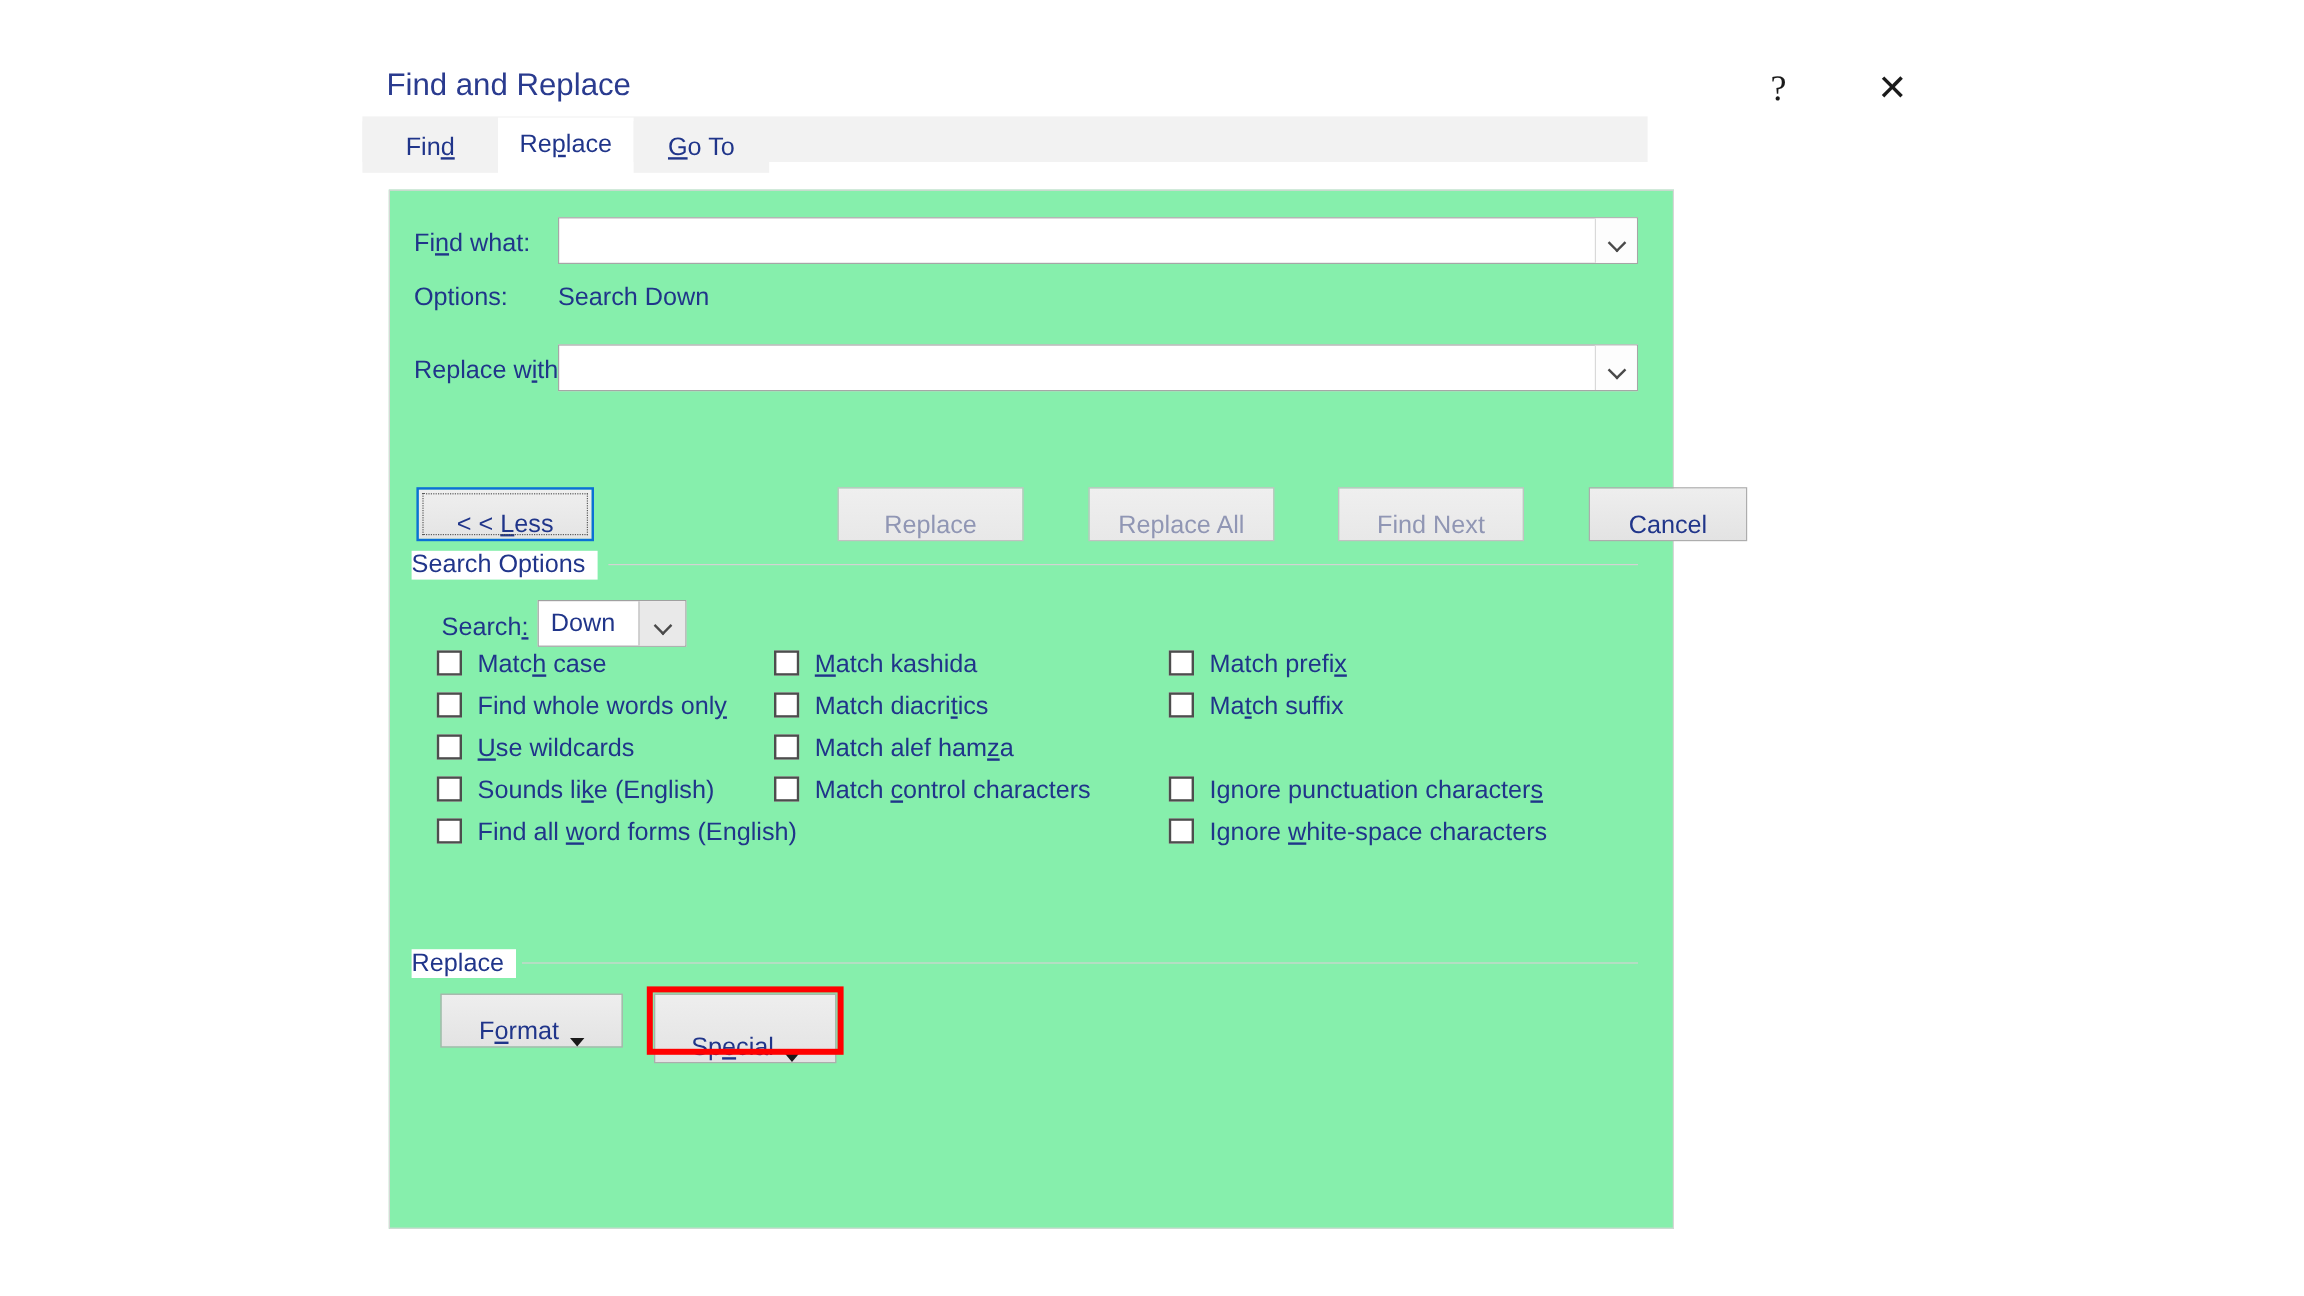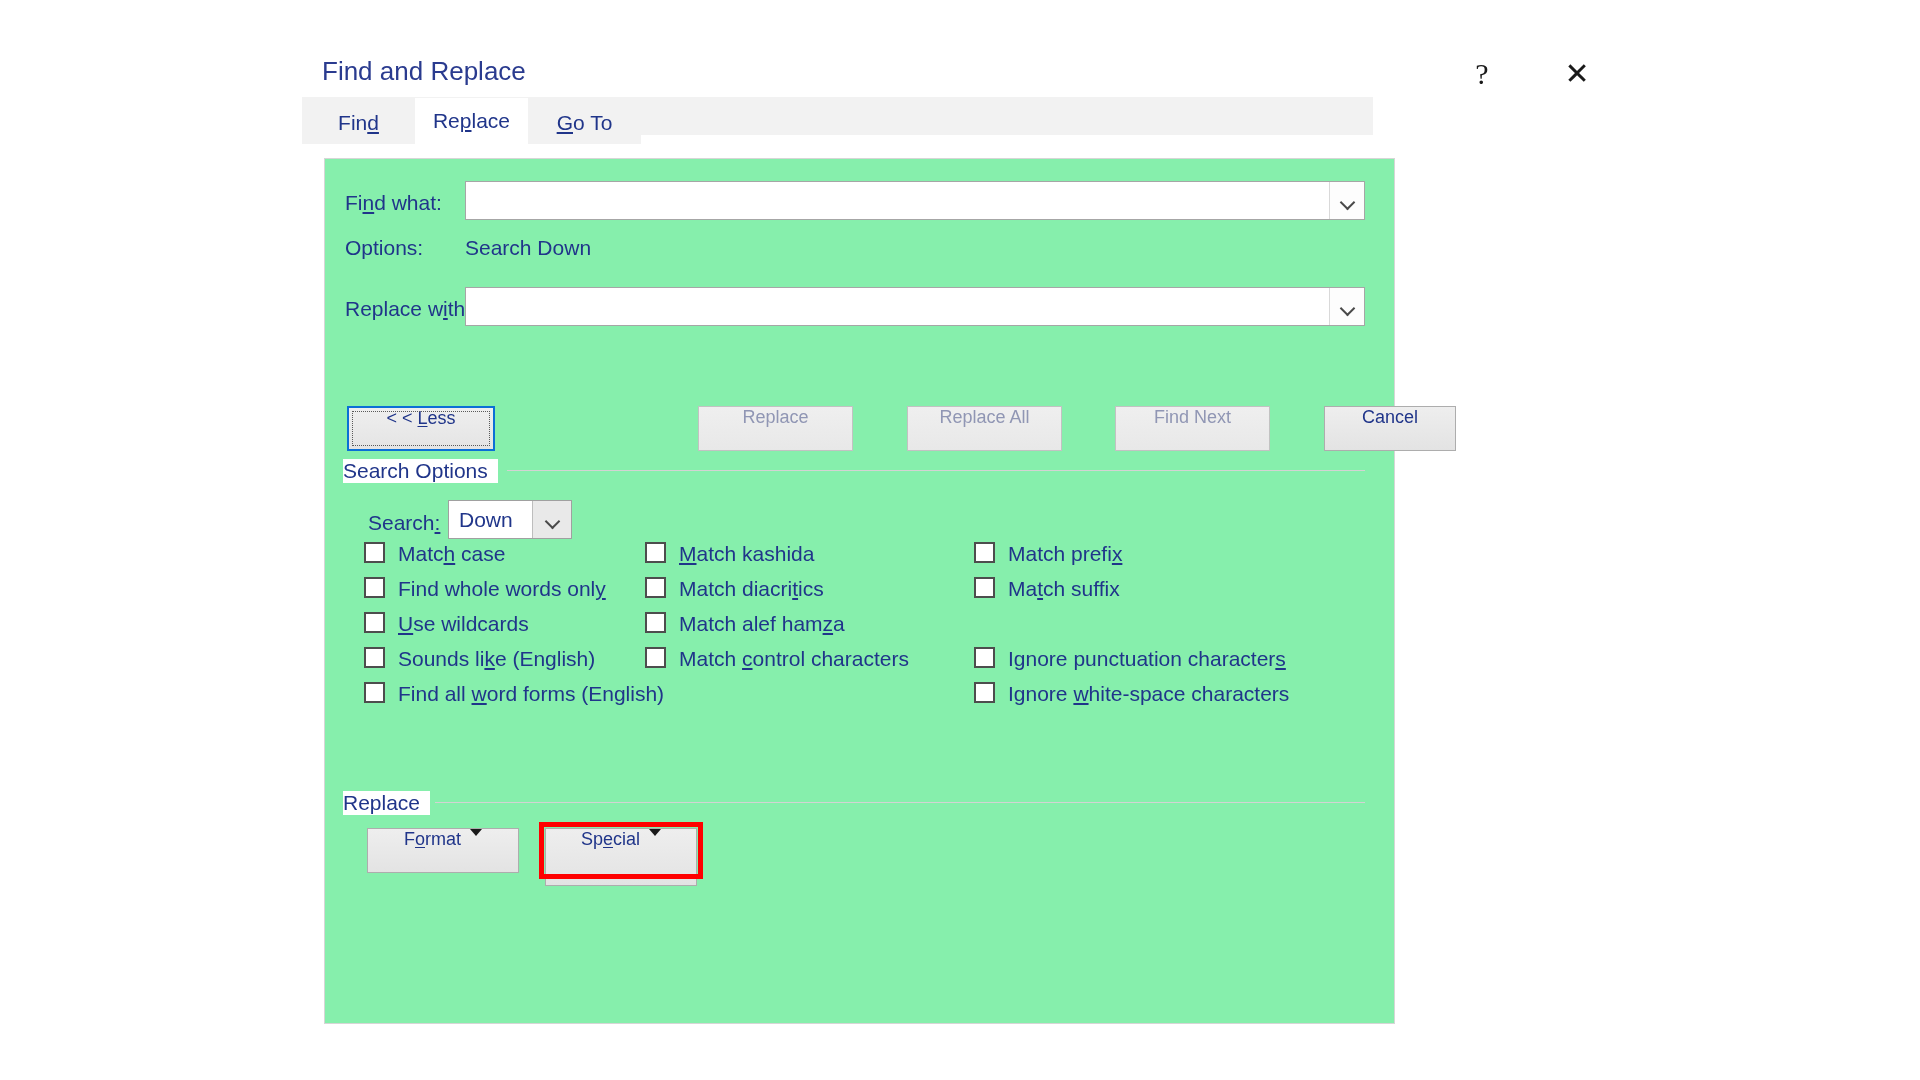--- a/index.html
+++ b/index.html
@@ -245,24 +245,24 @@
     justify-content: center;
     cursor: pointer;
   }
 
   
   .btn {
     position: absolute;
     box-sizing: border-box;
     background: linear-gradient(#eeeeee, #e3e3e3);
     border: 1px solid #adadad;
-    font-size: 18px;
-    color: #20358a;
-    display: flex;
-    align-items: flex-start;
+    font-size: 21px;
+    color: #20358a;
+    display: flex;
+    align-items: flex-end;
     justify-content: center;
     cursor: pointer;
     font-family: "Liberation Sans", sans-serif;
     white-space: nowrap;
   }
   .btn.disabled {
     color: #9096b4;
     background: linear-gradient(#efefef, #e8e8e8);
     border-color: #c2c2c2;
     cursor: default;

